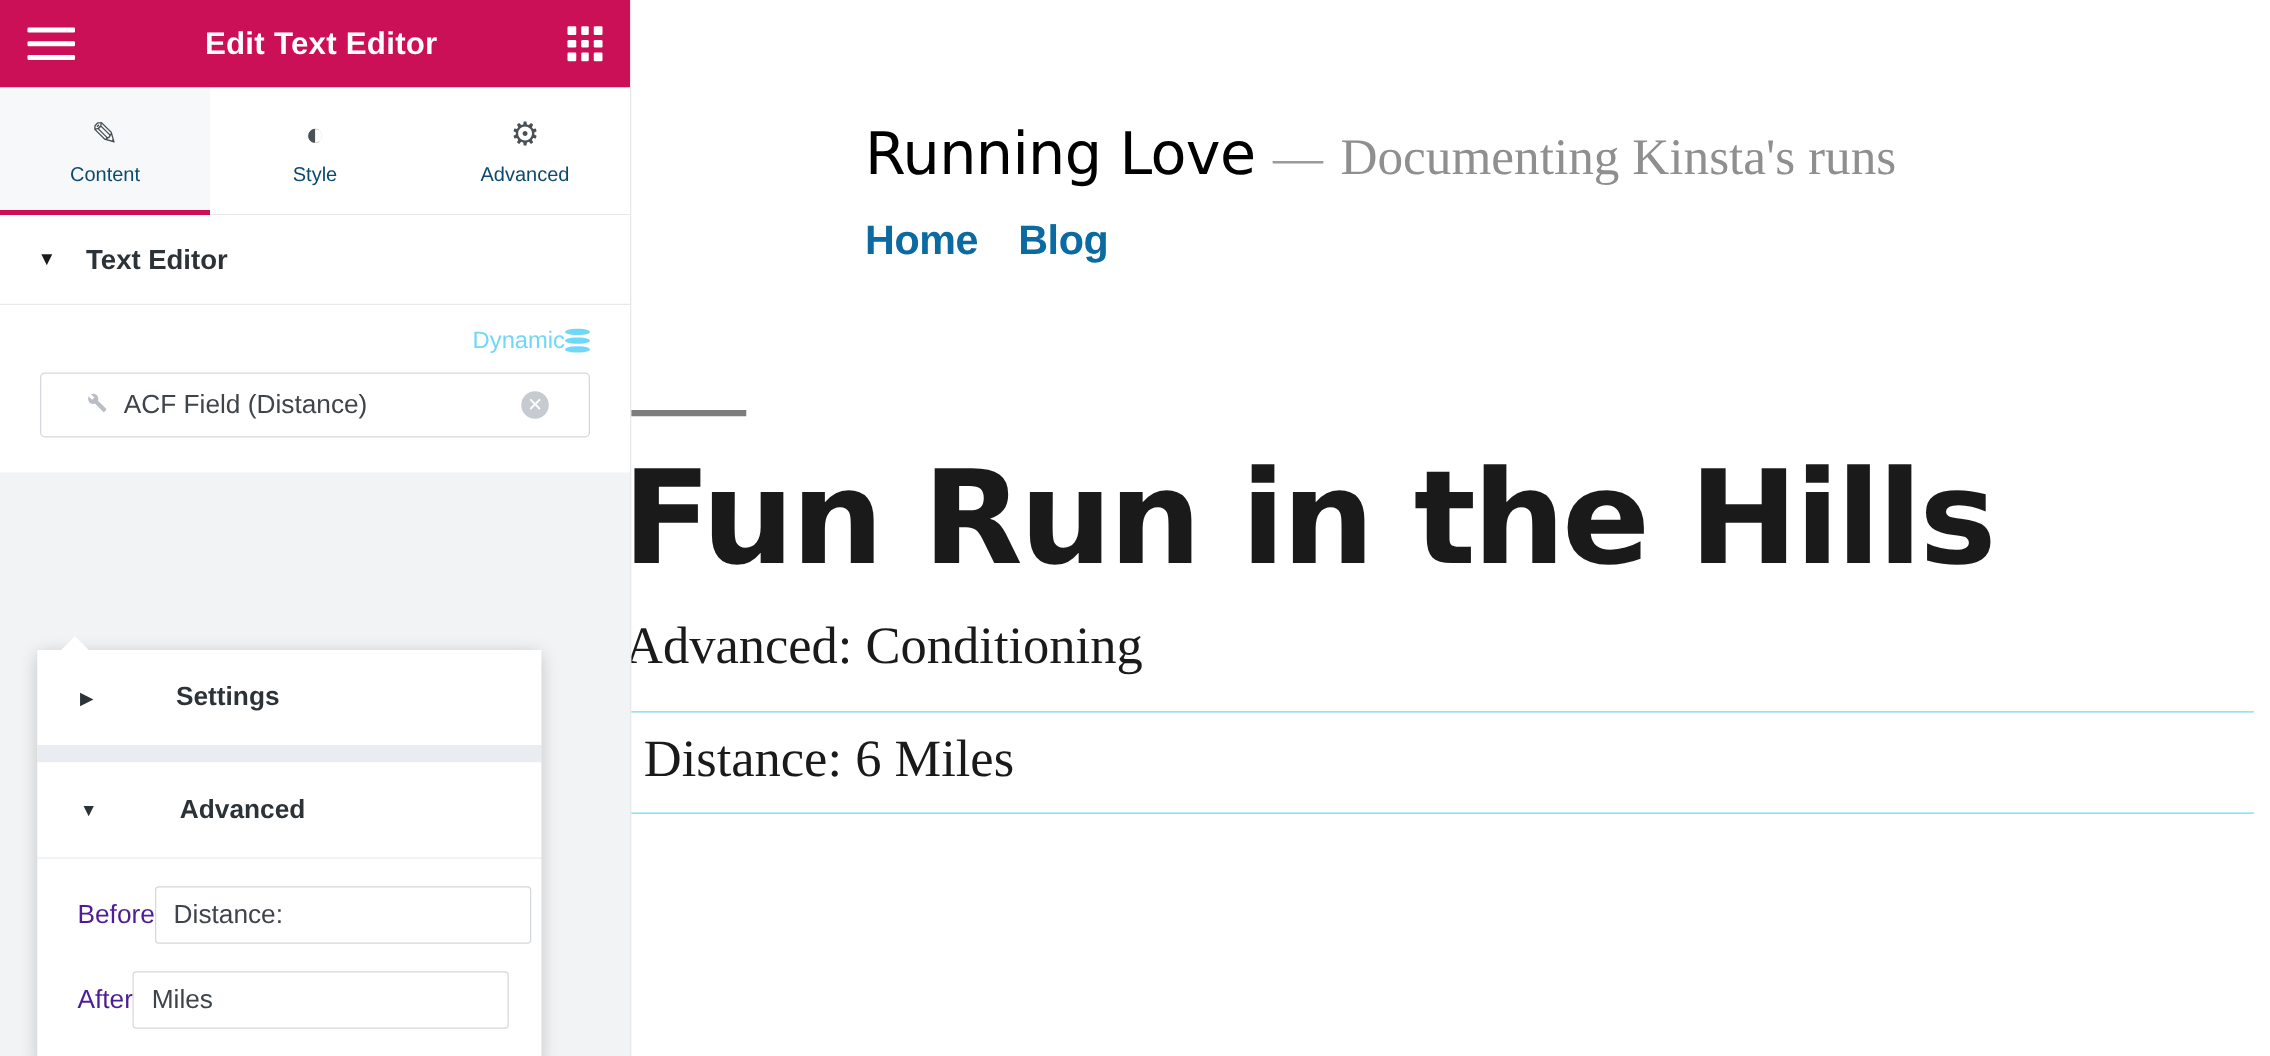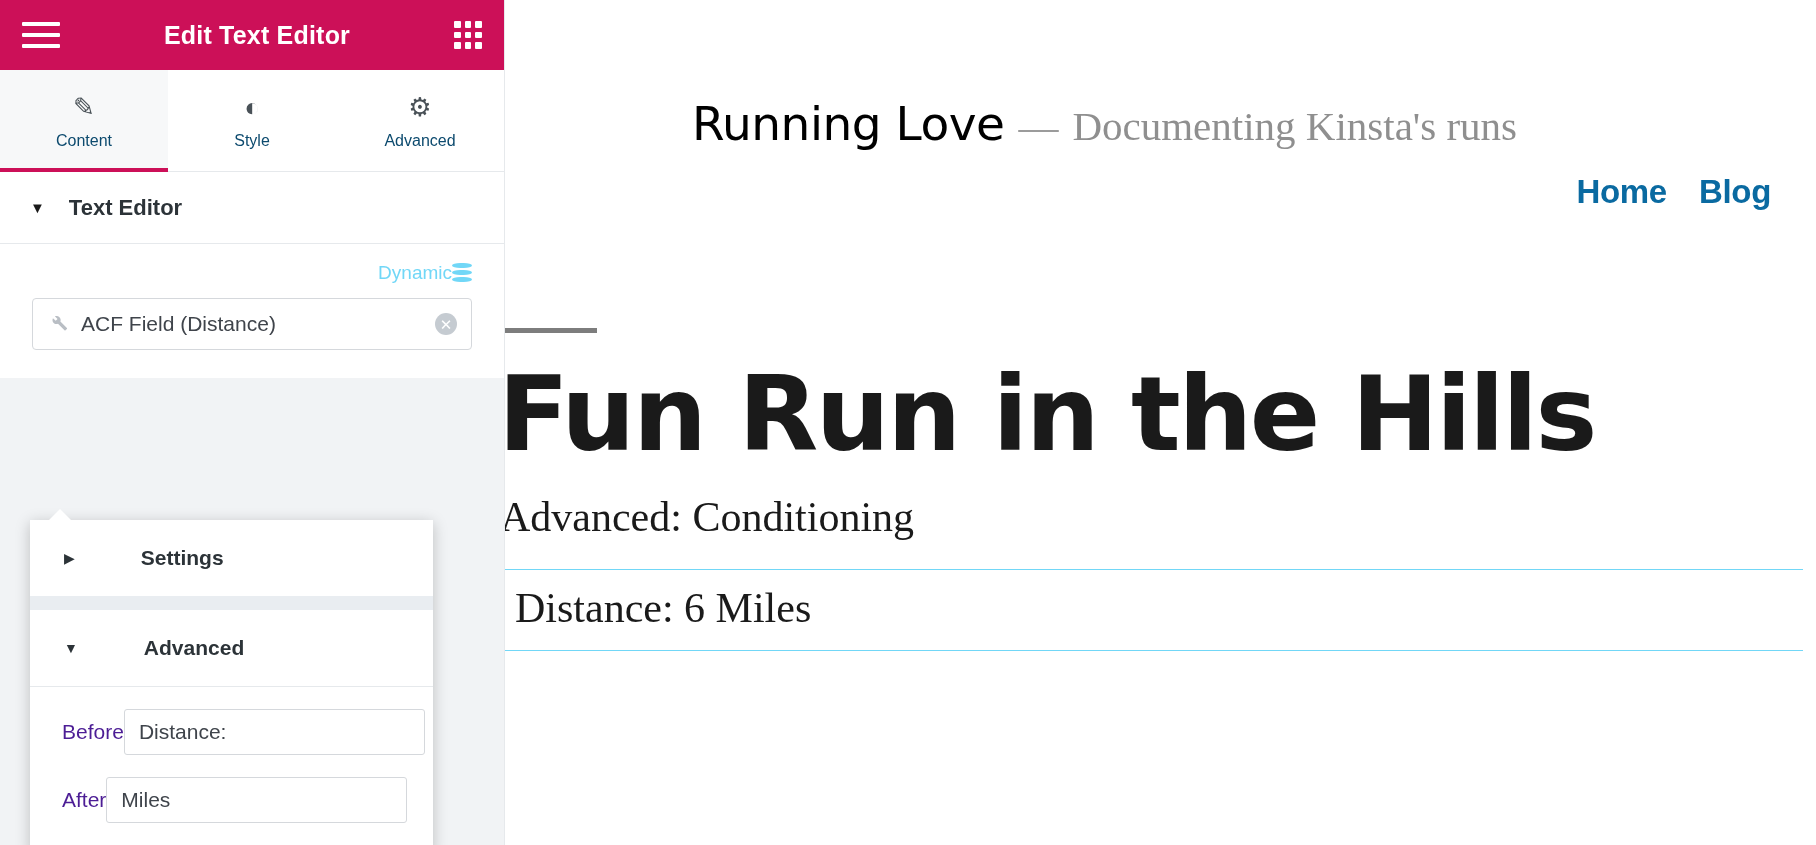--- a/index.html
+++ b/index.html
@@ -43,21 +43,20 @@
   }
   .site-tagline {
     font-family: "Liberation Serif", serif;
     font-size: 41px;
     color: #8f8f8f;
     vertical-align: baseline;
   }
   .site-nav {
     margin-top: 26px;
     font-size: 0;
-    text-align: right;
   }
   .nav-link {
     font-family: "Liberation Sans", sans-serif;
     font-size: 33px;
     font-weight: 700;
     color: #0a6aa1;
     text-decoration: none;
     margin-right: 32px;
     letter-spacing: -0.3px;
   }
@@ -195,21 +194,21 @@
   .dynamic-tag i:nth-child(1){ top:0; }
   .dynamic-tag i:nth-child(2){ top:7px; }
   .dynamic-tag i:nth-child(3){ top:14px; }
 
   .tag-field {
     height: 52px;
     border: 1px solid #d5d8dc;
     border-radius: 4px;
     background: #fff;
     display: flex; align-items: center;
-    padding: 0 14px;
+    padding: 0 32px;
     position: relative;
   }
   .wrench { color: #b9bec4; font-size: 20px; margin-right: 12px; }
   .tag-name { font-size: 21px; color: #3f444b; flex:1; }
   .clear-btn {
     width: 22px; height: 22px; border-radius: 50%;
     background: #c5cbd1; color:#fff;
     display:flex; align-items:center; justify-content:center;
     font-size: 15px; line-height:1; cursor:pointer;
   }

